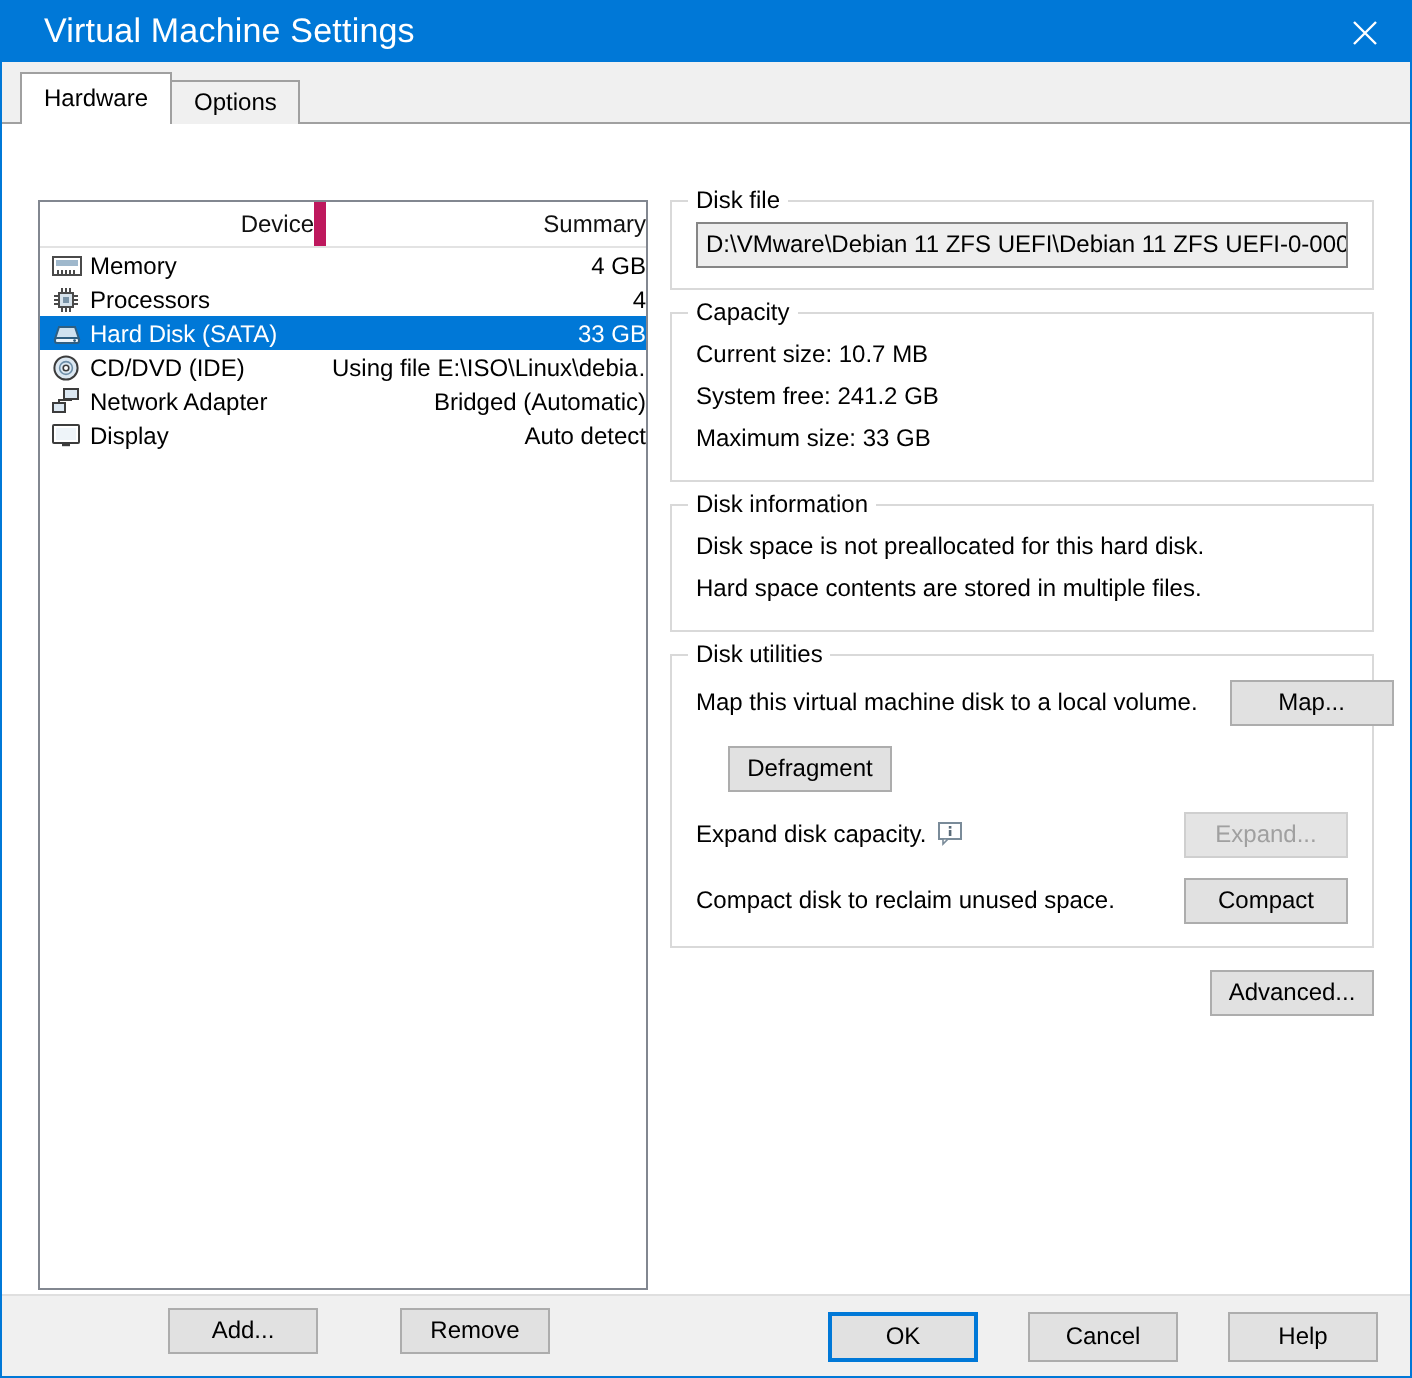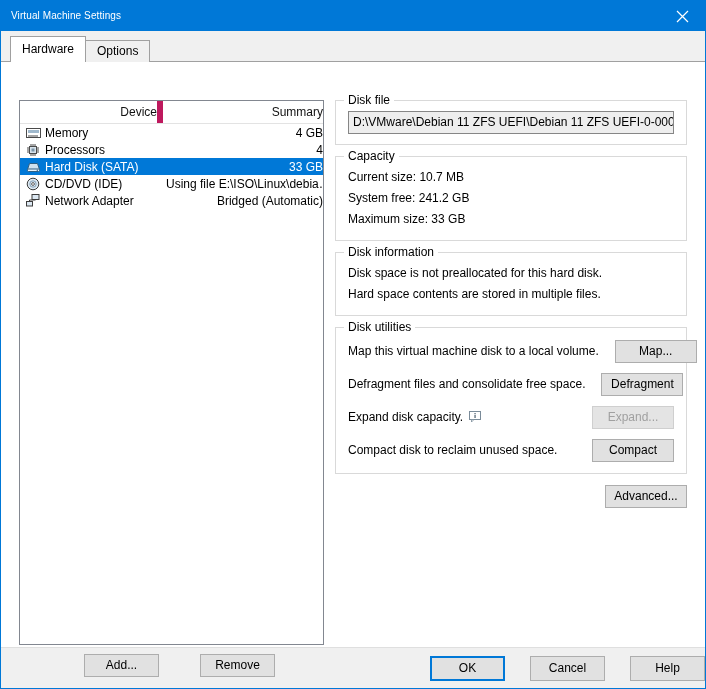--- a/index.html
+++ b/index.html
@@ -32,22 +32,22 @@
   .titlebar {
     height: 30px;
     background: #0078d7;
     color: #ffffff;
     display: flex;
     align-items: center;
     flex: 0 0 auto;
     position: relative;
   }
   .titlebar-text {
-    font-size: 10px;
-    padding-left: 10px;
+    font-size: 17px;
+    padding-left: 21px;
     letter-spacing: 0.1px;
     line-height: 30px;
     white-space: nowrap;
   }
   .titlebar-close {
     position: absolute;
     right: 0;
     top: 0;
     width: 46px;
     height: 30px;
@@ -306,21 +306,21 @@
 
   
   .footer {
     flex: 0 0 auto;
     height: 41px;
     background: #f0f0f0;
     border-top: 1px solid #dfdfdf;
     display: flex;
     align-items: center;
     justify-content: flex-end;
-    padding-right: 0;
+    padding-right: 16px;
     gap: 9px;
     box-sizing: border-box;
   }
   .footer .btn { min-width: 75px; height: 25px; line-height: 23px; }
   .footer .btn.default { line-height: 21px; }
 </style>
 </head>
 <body>
 
 <div class="window">
@@ -413,20 +413,33 @@
                 <rect x="6" y="0.5" width="7" height="5" fill="#dce8f2" stroke="#3c3c3c"></rect>
                 <rect x="0.5" y="7.5" width="6" height="4.5" fill="#dce8f2" stroke="#3c3c3c"></rect>
                 <path d="M3.5 7.5 V6 H9.5 V5.5" stroke="#3c3c3c" fill="none" stroke-width="1"></path>
               </svg>
             </span>
             <span>Network Adapter</span>
           </div>
           <div class="device-summary">Bridged (Automatic)</div>
         </div>
 
+        <div class="device-row">
+          <div class="device-name">
+            <span class="dev-icon">
+              <svg width="14" height="12" viewBox="0 0 14 12">
+                <rect x="0.5" y="0.5" width="13" height="9" rx="0.5" fill="#ffffff" stroke="#3c3c3c"></rect>
+                <rect x="2" y="2" width="10" height="6" fill="#eef4f9"></rect>
+                <path d="M5 10.5 h4" stroke="#3c3c3c" stroke-width="1.2"></path>
+              </svg>
+            </span>
+            <span>Display</span>
+          </div>
+          <div class="device-summary">Auto detect</div>
+        </div>
 
       </div>
     </div>
 
     <div class="list-buttons">
       <button class="btn">Add...</button>
       <button class="btn">Remove</button>
     </div>
 
     <div class="right-pane">
@@ -460,21 +473,20 @@
 
       <div class="group">
         <div class="group-title">Disk utilities</div>
 
         <div class="util-row">
           <div class="util-text">Map this virtual machine disk to a local volume.</div>
           <button class="btn">Map...</button>
         </div>
 
         <div class="util-row">
-          <div class="util-text">Defragment files and consolidate free space.</div>
           <button class="btn">Defragment</button>
         </div>
 
         <div class="util-row">
           <div class="util-text">
             <span>Expand disk capacity.</span>
             <span class="info-icon">
               <svg width="12" height="12" viewBox="0 0 12 12">
                 <rect x="0.5" y="0.5" width="11" height="8" fill="#ffffff" stroke="#7a8b99"></rect>
                 <path d="M2.5 8.5 L2.5 11 L5 8.5 Z" fill="#ffffff" stroke="#7a8b99" stroke-width="0.8"></path>

